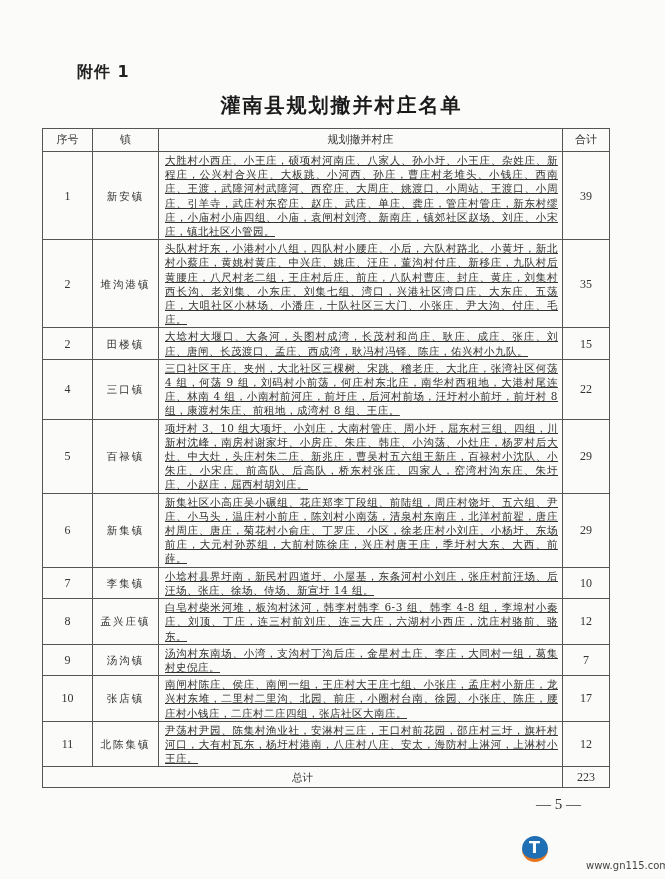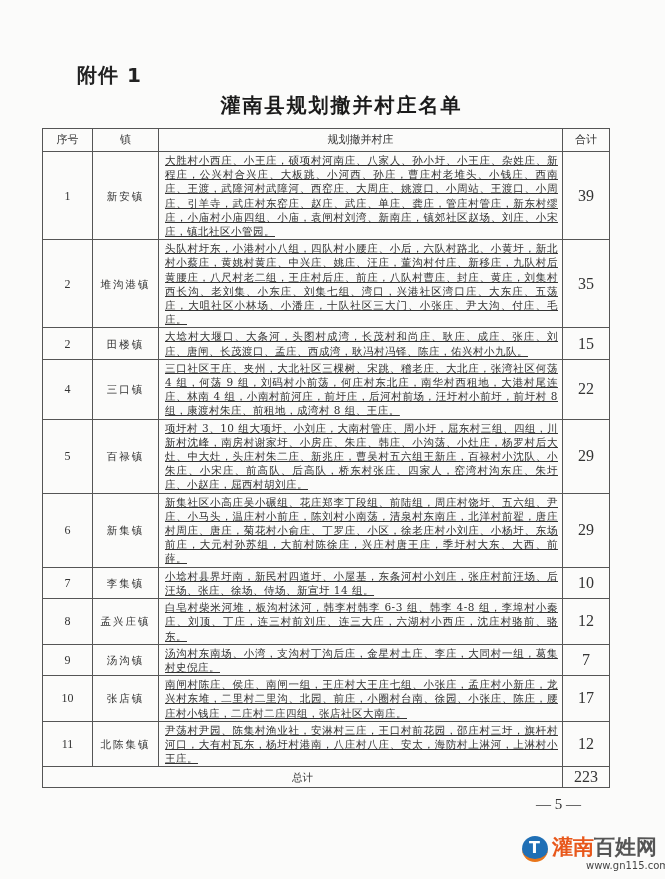--- a/index.html
+++ b/index.html
@@ -1,27 +1,27 @@
 <!DOCTYPE html>
 <html><head>
 <meta charset="utf-8">
 <style>
   html, body { margin:0; padding:0; }
   body {
     width:665px; height:879px; background:#fbfbfa; position:relative; overflow:hidden;
     font-family:"DejaVu Serif","Liberation Serif",serif; color:#2a2a2a;
   }
-  .attach { position:absolute; left:77px; top:62px; font-size:20px; font-weight:bold; font-family:"DejaVu Sans","Liberation Sans",sans-serif; letter-spacing:1px; color:#222; }
+  .attach { position:absolute; left:77px; top:62px; font-size:16px; font-weight:bold; font-family:"DejaVu Sans","Liberation Sans",sans-serif; letter-spacing:1px; color:#222; }
   .title { position:absolute; left:0; right:0; top:92px; text-align:center; font-size:20px; font-weight:bold; letter-spacing:2px; color:#1a1a1a; padding-left:18px; }
   table { position:absolute; left:42px; top:128px; width:567px; border-collapse:collapse; table-layout:fixed; }
   td, th { border:1px solid #555; font-size:10.5px; line-height:14.2px; color:#333; }
   th { font-weight:normal; font-family:"DejaVu Sans","Liberation Sans",sans-serif; height:20px; font-size:11px; }
   td.num, td.town, td.cnt { text-align:center; vertical-align:middle; }
   td.num { font-family:"Liberation Serif",serif; font-size:12px; }
-  td.cnt { font-family:"Liberation Serif",serif; font-size:16px; }
+  td.cnt { font-family:"Liberation Serif",serif; font-size:12px; }
   td.town { letter-spacing:2px; }
   td.vil { padding:1px 4px 1px 6px; text-align:justify; letter-spacing:0.5px;text-decoration:underline; }
   .page { position:absolute; left:536px; top:796px; font-size:15px; font-family:"Liberation Serif",serif; color:#333; }
   .logo { position:absolute; left:522px; top:832px; width:140px; height:44px; }
   .logo .circ { position:absolute; left:0; top:4px; width:26px; height:26px; border-radius:50%; background:#1f6fb5; border-bottom:3px solid #e8751a; box-sizing:border-box; }
   .logo .circ:after { content:"T"; position:absolute; left:7px; top:2px; color:#fff; font-weight:bold; font-size:16px; font-family:"DejaVu Sans",sans-serif; }
   .logo .name { position:absolute; left:30px; top:1px; font-size:21px; font-weight:bold; font-family:"DejaVu Sans",sans-serif; letter-spacing:0; }
   .logo .name .a { color:#e8571a; }
   .logo .name .b { color:#555; }
   .logo .url { position:absolute; left:30px; top:28px; font-size:10px; color:#444; font-family:"DejaVu Sans",sans-serif;margin-left:34px; }
@@ -120,15 +120,14 @@
       <td colspan="3" class="num" style="font-family:'DejaVu Sans',sans-serif;font-size:10.5px;height:18px;">总计</td>
       <td class="cnt">223</td>
     </tr>
   </tfoot>
 </table>
 
 <div class="page">— 5 —</div>
 
 <div class="logo">
   <div class="circ"></div>
-  <div class="name"><span class="a">灌南</span><span class="b">百姓网</span></div>
   <div class="url">www.gn115.com</div>
 </div>
 
 </body></html>

